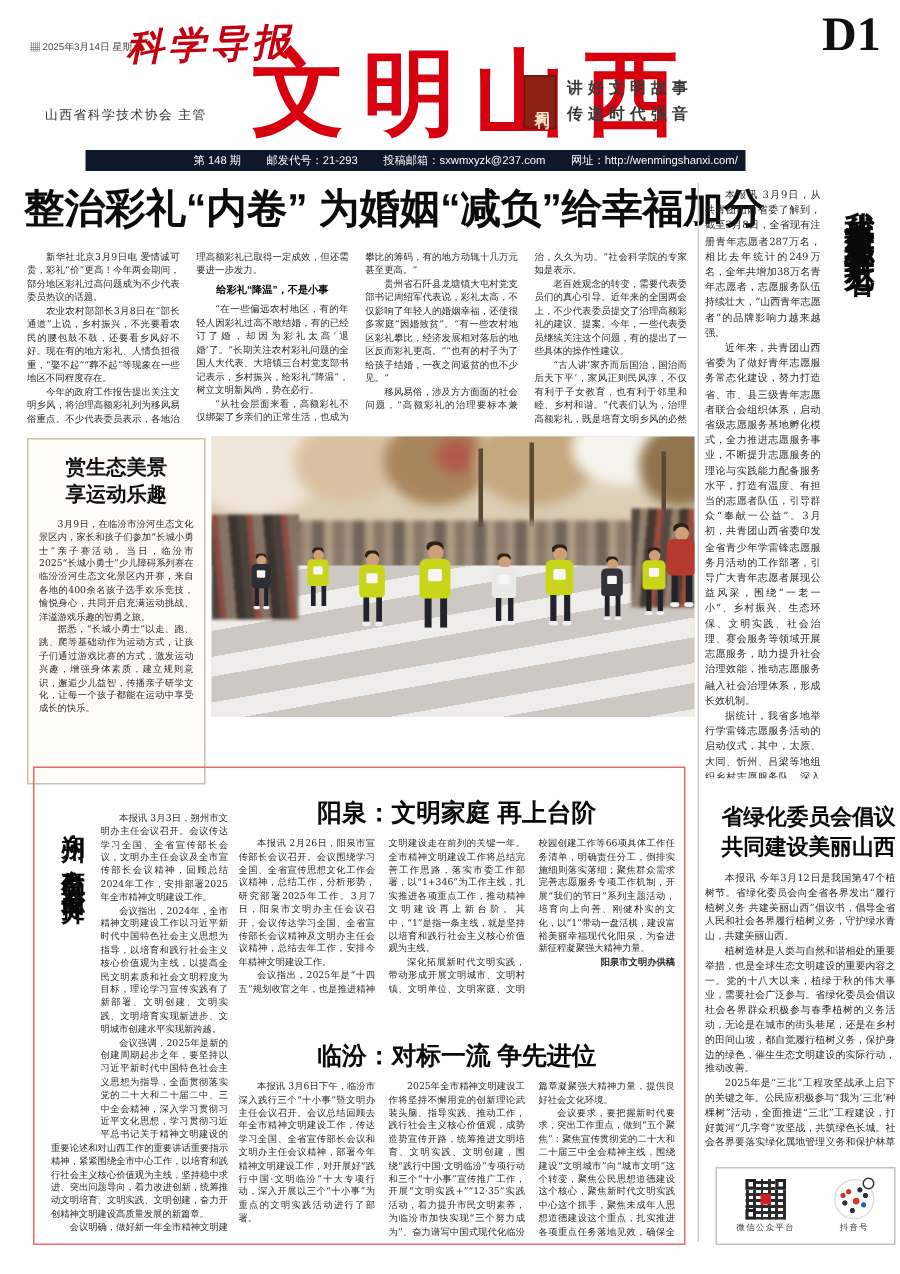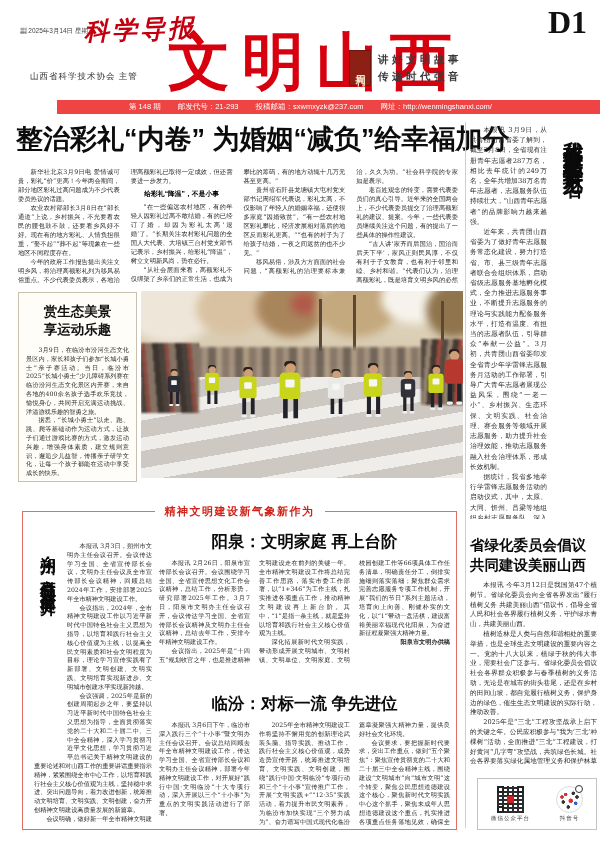--- a/index.html
+++ b/index.html
@@ -14,35 +14,35 @@
   .supervisor{left:30px;top:71px;font-size:8.5px;color:#333;letter-spacing:1px;font-family:"Liberation Sans",sans-serif;}
   .main-title{left:168px;top:38px;font-size:62px;font-weight:900;color:#d6000f;letter-spacing:12px;
               font-family:"DejaVu Serif",serif;line-height:48px;white-space:nowrap;}
   .seal{left:349px;top:50px;width:20px;height:34px;background:#8e1f15;color:#f3e3c9;border:1px solid #6d140c;
         display:flex;align-items:center;justify-content:center;}
   .seal span{writing-mode:vertical-rl;font-size:10px;font-weight:700;letter-spacing:2px;}
   .slogan{left:378px;top:51px;font-size:10.5px;color:#3a3a3a;letter-spacing:3.5px;line-height:17px;
           font-family:"DejaVu Serif",serif;font-weight:600;}
   .page-num{left:548px;top:4px;font-size:32px;font-weight:700;font-family:"Liberation Serif",serif;color:#111;}
 
-  .info-bar{left:57px;top:100px;width:543px;height:14px;background:#ef4444;display:flex;align-items:center;}
+  .info-bar{left:57px;top:100px;width:440px;height:14px;background:#0f172a;display:flex;align-items:center;}
   .info-bar .items{display:flex;gap:17px;margin-left:72px;font-size:7.5px;color:#fff;
                    font-family:"Liberation Sans",sans-serif;white-space:nowrap;}
 
   
   .lead-headline{left:16px;top:121px;width:444px;text-align:center;font-size:27px;font-weight:900;color:#0c0c0c;
                  font-family:"Liberation Sans",sans-serif;letter-spacing:0px;white-space:nowrap;}
   .lead-cols{left:18px;top:167px;width:440px;height:121px;column-count:4;column-gap:11px;
              font-size:6.3px;line-height:9px;text-align:justify;overflow:hidden;color:#2a2a2a;}
   .lead-cols p{margin:0;text-indent:2em;}
   .lead-cols .subhead{font-weight:700;text-align:center;text-indent:0;margin:4px 0;font-size:6.8px;
                       font-family:"Liberation Sans",sans-serif;color:#000;}
 
   
-  .left-box{left:18px;top:292px;width:119px;height:190px;border:1px solid #c9bfae;background:#fffdf8;
+  .left-box{left:18px;top:292px;width:119px;height:231px;border:1px solid #c9bfae;background:#fffdf8;
             box-sizing:border-box;padding:10px 7px 5px;overflow:hidden;}
   .left-box .bx-title{text-align:center;font-size:13.5px;font-weight:800;line-height:18px;color:#111;
                       font-family:"Liberation Sans",sans-serif;margin-bottom:7px;}
   .left-box p{margin:0;text-indent:2em;font-size:6.2px;line-height:8.8px;text-align:justify;color:#2a2a2a;}
 
   
   .photo{left:141px;top:291px;width:322px;height:187px;overflow:hidden;background:#ded3bd;}
   .ph-sky{position:absolute;left:0;top:0;width:100%;height:75px;
           background:linear-gradient(#e7decb,#d3c5a8);}
   .ph-blob{position:absolute;border-radius:50%;filter:blur(4px);}
@@ -92,21 +92,21 @@
   .sub-article .sa-head{text-align:center;font-size:16.5px;font-weight:800;color:#0a0a0a;
                         font-family:"Liberation Sans",sans-serif;white-space:nowrap;}
   .sub-article .sa-cols{margin-top:6px;column-count:3;column-gap:9px;font-size:6.2px;line-height:8.8px;
                         text-align:justify;overflow:hidden;color:#2a2a2a;}
   .sub-article .sa-cols p{margin:0;text-indent:2em;}
   .yangquan{top:19px;} .yangquan .sa-cols{height:121px;}
   .linfen{top:181px;}  .linfen .sa-cols{height:111px;}
 
   
   .green-art{left:470px;top:536px;width:127px;}
-  .green-art .g-head{text-align:left;font-size:14.5px;font-weight:800;line-height:19.5px;color:#0a0a0a;
+  .green-art .g-head{text-align:right;font-size:14.5px;font-weight:800;line-height:19.5px;color:#0a0a0a;
                      font-family:"Liberation Sans",sans-serif;white-space:nowrap;}
   .green-art .g-body{margin-top:6px;height:186px;overflow:hidden;font-size:6.6px;line-height:9.8px;text-align:justify;color:#2a2a2a;}
   .green-art .g-body p{margin:0;text-indent:2em;}
 
   .qr-box{left:477px;top:778px;width:120px;height:52px;border:1px solid #c2c2c2;background:#fff;box-sizing:border-box;
           display:flex;justify-content:space-around;align-items:center;}
   .qr-item{text-align:center;}
   .qr-label{font-size:5.5px;color:#333;margin-top:2px;letter-spacing:1px;}
   .qr-square{width:27px;height:27px;margin:0 auto;position:relative;
      background:repeating-linear-gradient(0deg,#2c2c2c 0 2px,transparent 2px 4px),
@@ -299,21 +299,20 @@
     <p>本报讯 3月9日，从共青团山西省委了解到，截至3月8日，全省现有注册青年志愿者287万名，相比去年统计的249万名，全年共增加38万名青年志愿者，志愿服务队伍持续壮大，“山西青年志愿者”的品牌影响力越来越强。</p>
     <p>近年来，共青团山西省委为了做好青年志愿服务常态化建设，努力打造省、市、县三级青年志愿者联合会组织体系，启动省级志愿服务基地孵化模式，全力推进志愿服务事业，不断提升志愿服务的理论与实践能力配备服务水平，打造有温度、有担当的志愿者队伍，引导群众“奉献一公益”。3月初，共青团山西省委印发全省青少年学雷锋志愿服务月活动的工作部署，引导广大青年志愿者展现公益风采，围绕“一老一小”、乡村振兴、生态环保、文明实践、社会治理、赛会服务等领域开展志愿服务，助力提升社会治理效能，推动志愿服务融入社会治理体系，形成长效机制。</p>
     <p>据统计，我省多地举行学雷锋志愿服务活动的启动仪式，其中，太原、大同、忻州、吕梁等地组织乡村志愿服务队，深入基层、身体力行开展关爱困难群众志愿服务，以丰富多彩、可亲可感、可体验的形式走进千家万户，为孩子们送去温暖和陪伴；阳泉市建立志愿服务联络培训机制，创新志愿服务激励机制，推动社会组织与志愿服务深度融合；晋城市精心开办“雷锋集市”，现场提供30余项便民服务项目；长治市志愿者走进社区开展节水护水宣传活动；武乡志愿者深入农村开展“美丽乡村”志愿服务——</p>
 
   </div>
   <div class="abs vol-headline">
     <span>我省注册青年志愿者达二百八十七万名</span>
   </div>
 
   <div class="abs red-box">
-    <div class="section-label">精神文明建设新气象新作为</div>
 
     <div class="shuozhou">
       <div class="vhead">
         <span>朔州：高位引领 全面提升</span>
       </div>
       <p>本报讯 3月3日，朔州市文明办主任会议召开。会议传达学习全国、全省宣传部长会议，文明办主任会议及全市宣传部长会议精神，回顾总结2024年工作，安排部署2025年全市精神文明建设工作。</p>
       <p>会议指出，2024年，全市精神文明建设工作以习近平新时代中国特色社会主义思想为指导，以培育和践行社会主义核心价值观为主线，以提高全民文明素质和社会文明程度为目标，理论学习宣传实践有了新部署、文明创建、文明实践、文明培育实现新进步、文明城市创建水平实现新跨越。</p>
       <p>会议强调，2025年是新的创建周期起步之年，要坚持以习近平新时代中国特色社会主义思想为指导，全面贯彻落实党的二十大和二十届二中、三中全会精神，深入学习贯彻习近平文化思想，学习贯彻习近平总书记关于精神文明建设的重要论述和对山西工作的重要讲话重要指示精神，紧紧围绕全市中心工作，以培育和践行社会主义核心价值观为主线，坚持稳中求进、突出问题导向，着力改进创新，统筹推动文明培育、文明实践、文明创建，奋力开创精神文明建设高质量发展的新篇章。</p>
       <p>会议明确，做好新一年全市精神文明建设工作，重点要在以下七个方面下功夫：高位引领，持续推动新时代党的创新理论“飞入寻常百姓家”；开机造势，推动精神文明建设工作水准迈上新台阶；以点带线，持续推动新时代文明实践走深走实；固本培元，持续推动未成年人思想道德建设深化；大处着眼，持续推动先进典型示范带动常态化；广泛发动，持续推动文明创建常态长效；守正创新，奋力推动全市精神文明建设队伍发展。</p>
 

